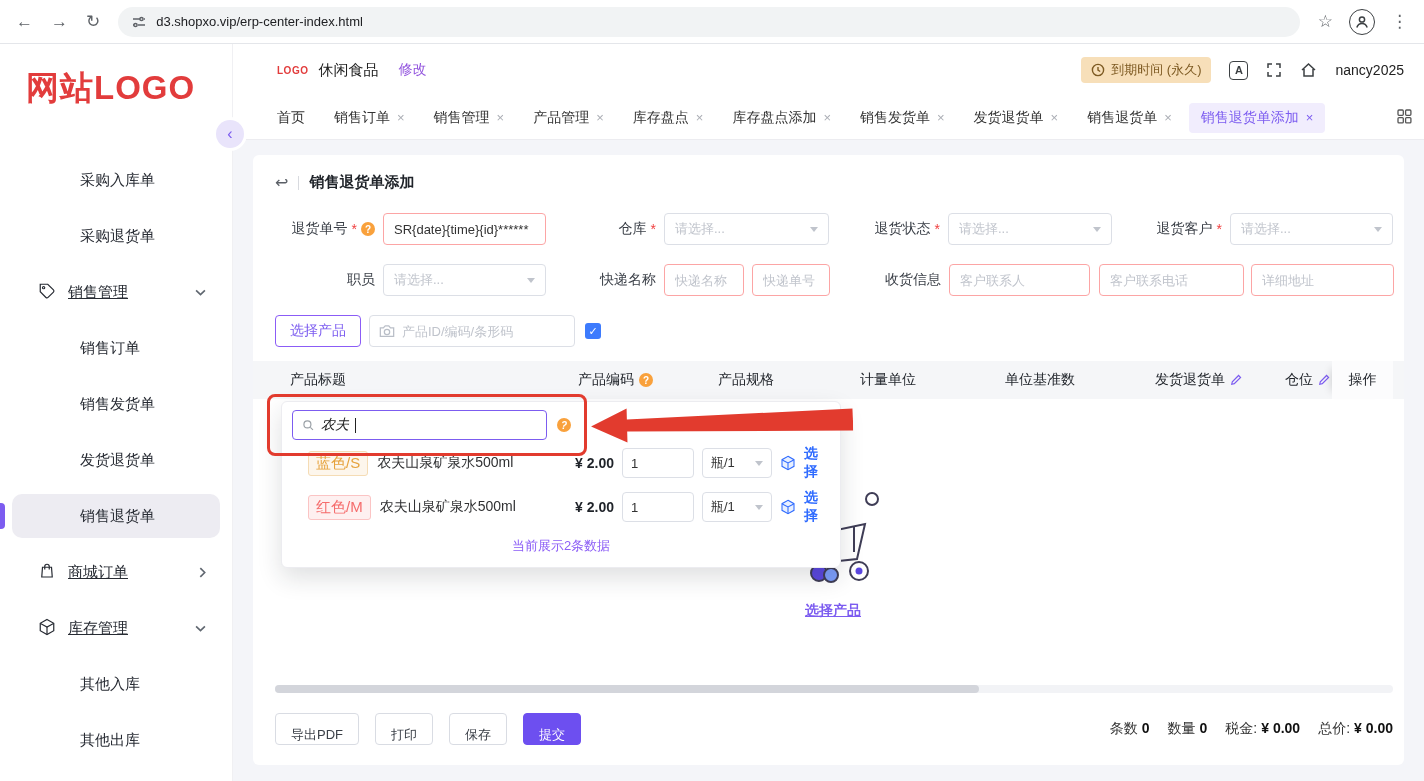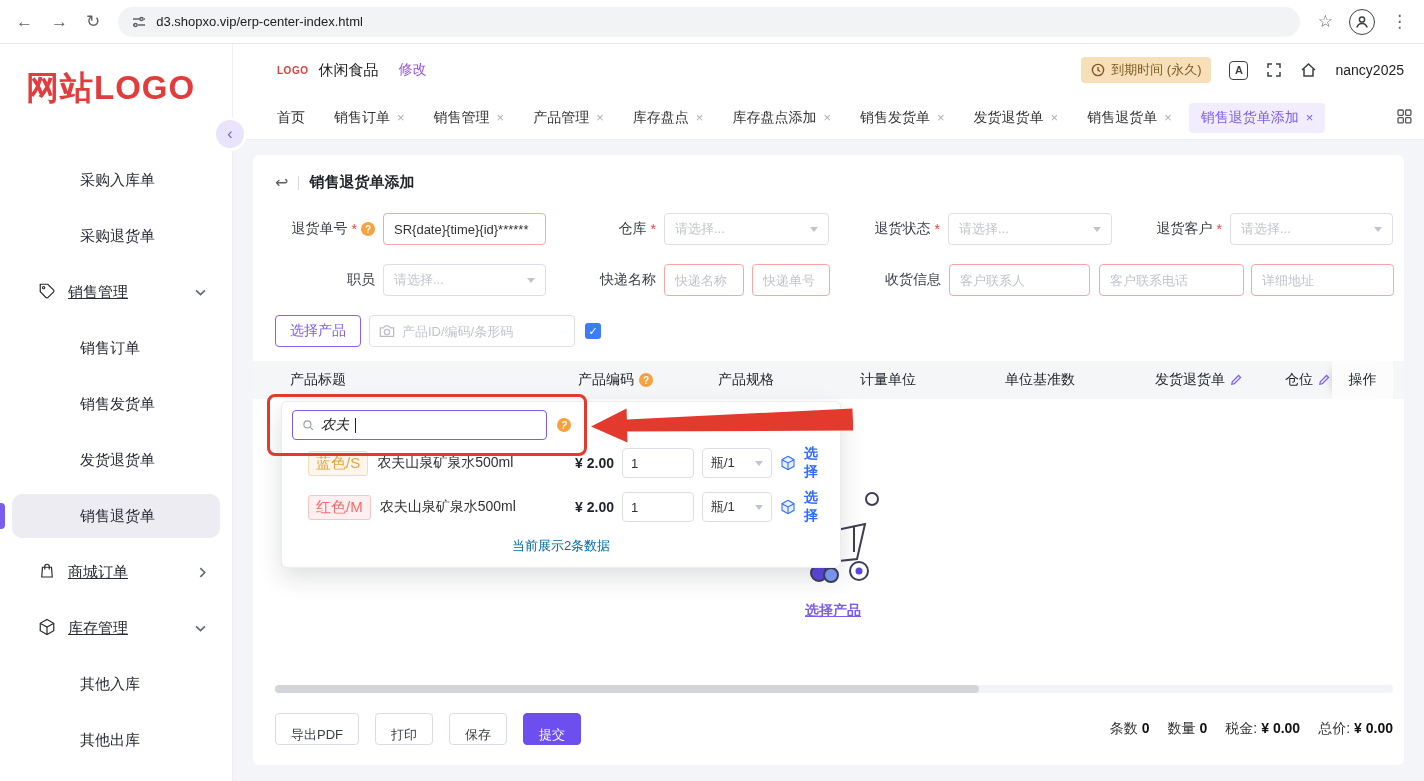--- a/index.html
+++ b/index.html
@@ -87,21 +87,21 @@
 .dd-row {height:42px;display:flex;align-items:center;position:relative;padding-left:16px;margin-top:2px;cursor:pointer;}
 .spec {font-size:15px;padding:2px 7px;border-radius:3px;white-space:nowrap;flex-shrink:0;}
 .spec.amber {color:#e6a23c;background:#fdf6ec;border:1px solid #f5dcb5;}
 .spec.red {color:#f56c6c;background:#fef0f0;border:1px solid #fbc4c4;}
 .dd-title {margin-left:9px;font-size:14px;color:#303133;}
 .dd-price {position:absolute;left:250px;width:72px;text-align:right;font-size:14px;font-weight:700;color:#1f2329;}
 .dd-qty {position:absolute;left:330px;width:72px;height:30px;border:1px solid #dcdfe6;border-radius:4px;padding:0 8px;font-size:13px;color:#333;outline:none;}
 .dd-unit {position:absolute;left:410px;width:70px;height:30px;border:1px solid #dcdfe6;border-radius:4px;display:flex;align-items:center;justify-content:space-between;padding:0 8px;font-size:13px;color:#333;cursor:pointer;}
 .dd-cube {position:absolute;left:488px;display:flex;}
 .dd-pick {position:absolute;left:512px;font-size:14px;color:#2f6bff;font-weight:600;cursor:pointer;}
-.dd-foot {text-align:center;color:#0369a1;font-size:13px;margin-top:9px;}
+.dd-foot {text-align:center;color:#8b5cf6;font-size:13px;margin-top:9px;}
 
 .anno-rect {position:absolute;left:14px;top:-5px;width:320px;height:62px;border:3px solid #e23b2e;border-radius:8px;z-index:60;pointer-events:none;}
 .anno-arrow {position:absolute;left:338px;top:4px;z-index:60;transform:rotate(-1.5deg);pointer-events:none;}
 .empty {position:absolute;left:515px;top:74px;width:130px;text-align:center;z-index:1;}
 .empty-link {color:#7c5cf0;font-size:14px;font-weight:600;text-decoration:underline;margin-top:6px;cursor:pointer;}
 
 .hbar {position:absolute;left:22px;right:11px;bottom:72px;height:8px;background:#f2f3f6;border-radius:4px;}
 .hthumb {width:63%;height:8px;background:#d3d5db;border-radius:4px;cursor:pointer;}
 
 .card-foot {position:absolute;left:22px;right:11px;bottom:20px;height:32px;display:flex;align-items:center;}

